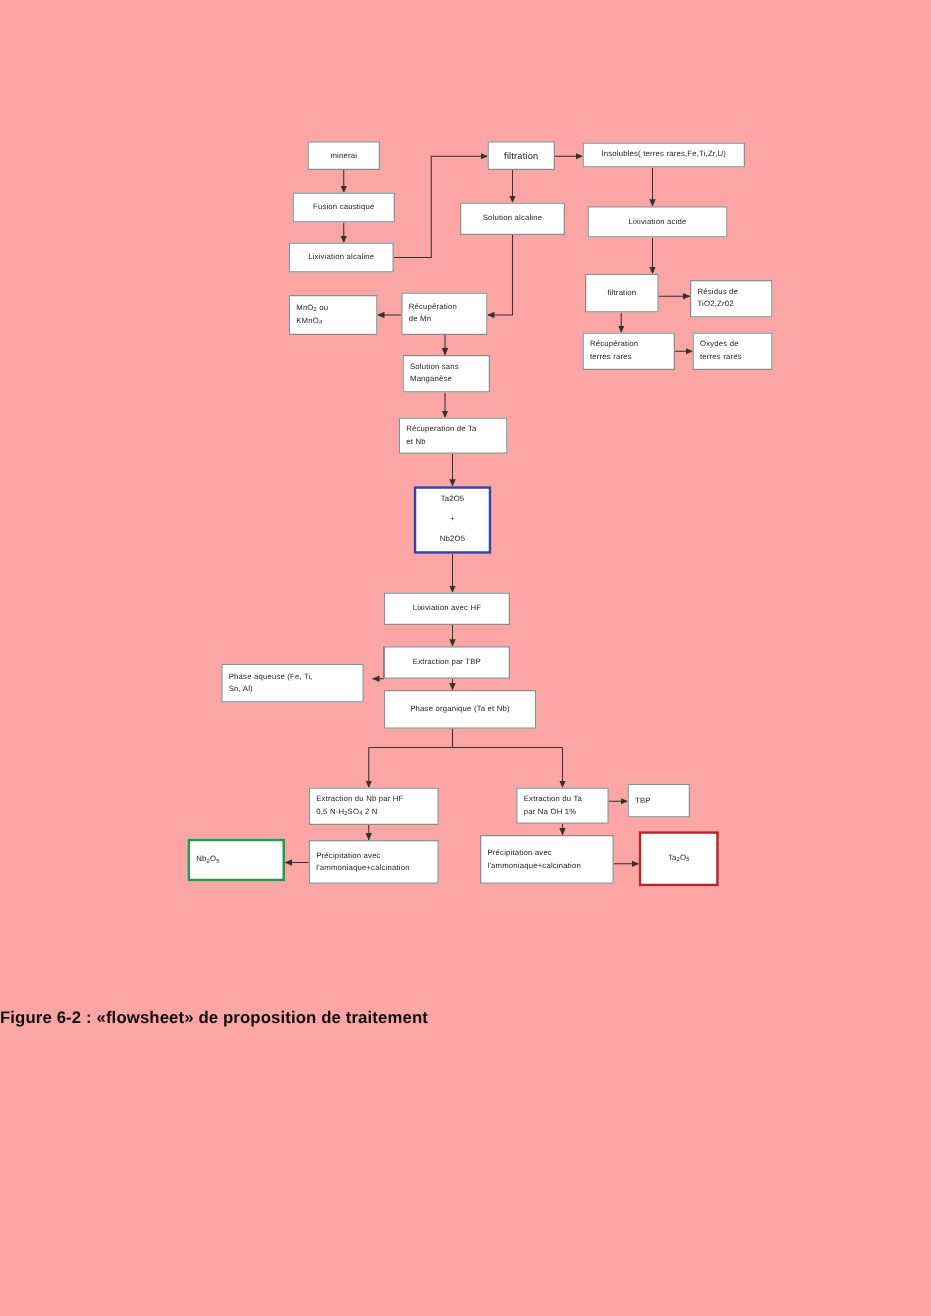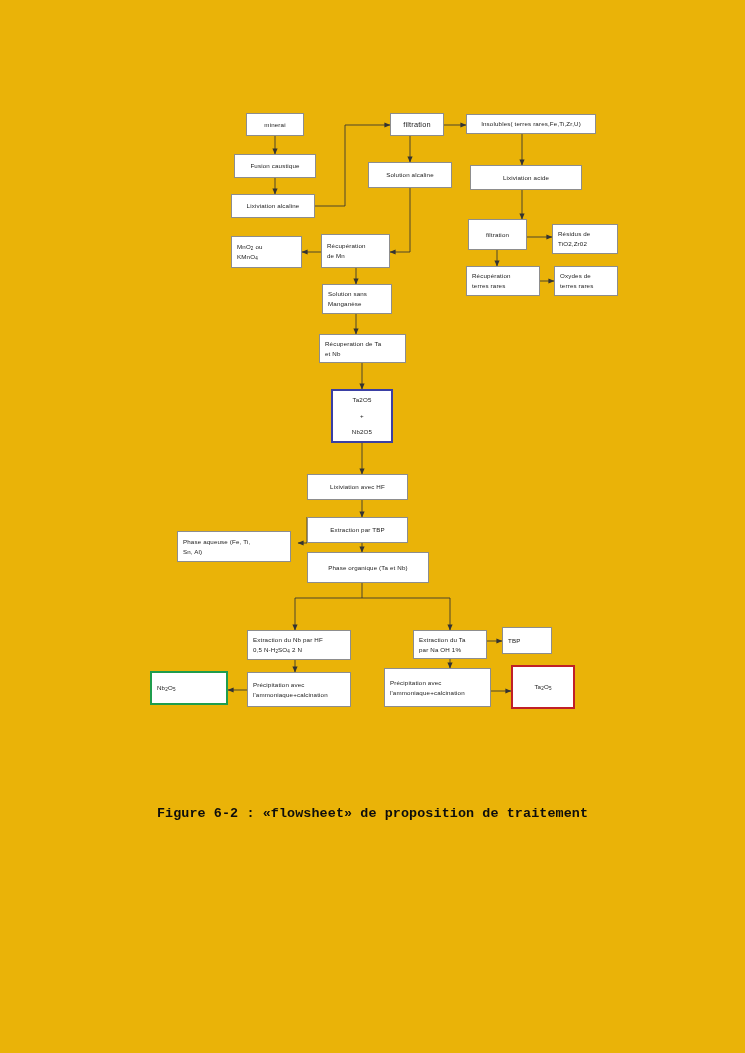--- a/index.html
+++ b/index.html
@@ -11,21 +11,21 @@
     width: 745px;
     height: 1053px;
     position: relative;
     font-family: "Liberation Sans", sans-serif;
     overflow: hidden;
   }
 
   #page {
     position: absolute;
     inset: 0;
-    background: #eab308;
+    background: #fca5a5;
   }
 
   
   #flowchart {
     position: absolute;
     left: 0;
     top: 0;
     width: 745px;
     height: 760px;
   }
@@ -64,22 +64,22 @@
   .node sub { font-size: 4.6px; vertical-align: baseline; position: relative; top: 1.1px; }
 
   .node.stack { justify-content: space-between; padding-top: 4px; padding-bottom: 4px; }
 
   
   #caption {
     position: absolute;
     left: 0;
     top: 806px;
     width: 745px;
-    text-align: center;
-    font-family: Liberation Mono, monospace;
+    text-align: left;
+    font-family: Liberation Sans, sans-serif;
     font-weight: bold;
     font-size: 13.4px;
     color: #0d0d0d;
     letter-spacing: .1px;
   }
   #folio {
     position: absolute;
     left: 0;
     top: 972px;
     width: 745px;

